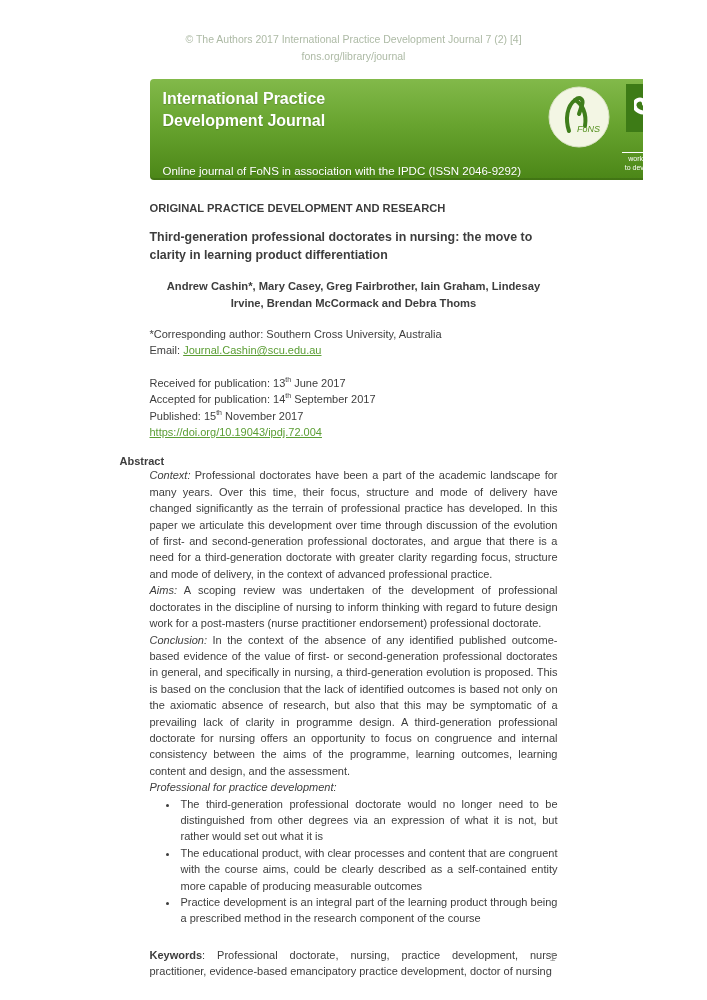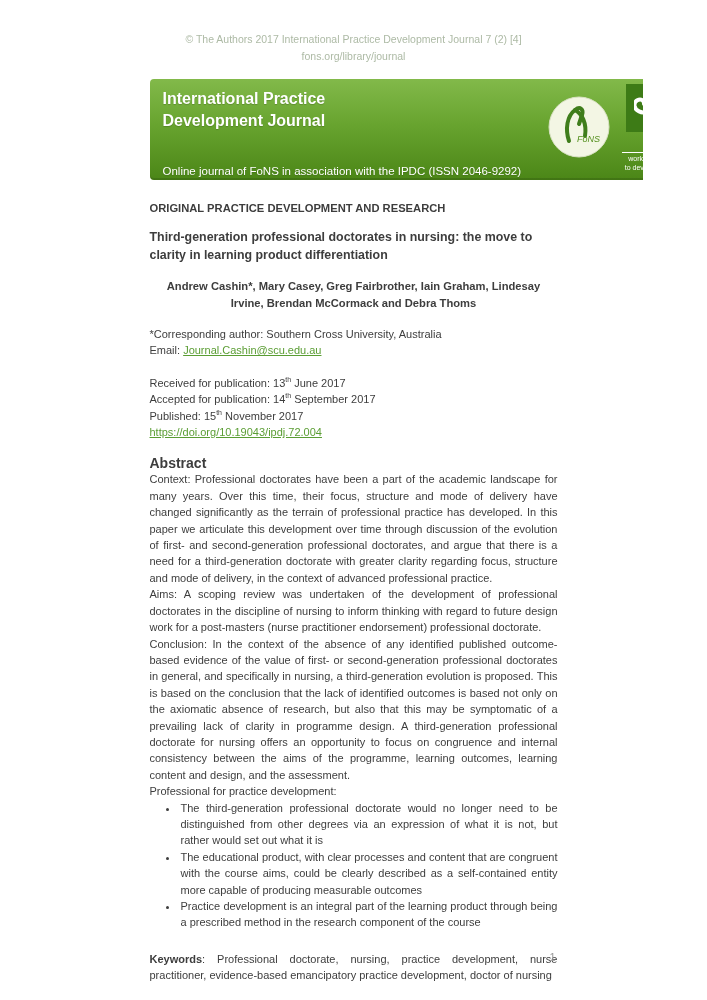--- a/index.html
+++ b/index.html
@@ -33,21 +33,21 @@
     padding:9px 0 0 13px;
     color:#ffffff;
     font-size:16px;font-weight:bold;line-height:22px;
     text-shadow:0 1px 1px rgba(0,0,0,0.18);
   }
   .banner-sub{
     position:absolute;left:13px;bottom:3px;
     color:#ffffff;font-size:11.5px;
     text-shadow:0 1px 1px rgba(0,0,0,0.15);
   }
-  .fons-logo{position:absolute;top:17px;right:77px;width:62px;height:62px;}
+  .fons-logo{position:absolute;top:7px;right:77px;width:62px;height:62px;}
   .ipdc-logo{
     position:absolute;top:5px;right:3px;width:66px;
     display:flex;flex-direction:column;align-items:flex-end;
   }
   .ipdc-square{
     width:58px;height:48px;background:#3d7b16;
     display:flex;align-items:center;justify-content:center;
   }
   .ipdc-name{
     font-family:"Liberation Serif", serif;
@@ -59,24 +59,24 @@
   .ipdc-tagline{color:#ffffff;font-size:7px;line-height:8.5px;text-align:center;}
   
   .section-label{margin:22px 85px 0;font-size:11.2px;font-weight:bold;}
   .article-title{margin:15px 85px 0;font-size:12.4px;font-weight:bold;line-height:17.5px;}
   .authors{margin:14px 85px 4px;font-size:11.2px;font-weight:bold;line-height:16.5px;text-align:center;}
   .block{margin:15px 85px 0;font-size:11px;line-height:16.4px;}
   .block p{margin:0;}
   .dates{margin-top:16px;}
   .link{color:#5a9d33;text-decoration:underline;cursor:pointer;}
   sup{font-size:7px;line-height:0;}
-  .abstract-heading{margin:15px 85px 0;font-size:14px;font-weight:bold;}
+  .abstract-heading{margin:15px 55px 0;font-size:11px;font-weight:bold;}
   .abstract-body{margin:0 85px;font-size:11px;line-height:16.4px;text-align:justify;}
   .abstract-body p{margin:0;}
-  .it{}
+  .it{font-style:italic;}
   ul.bullets{margin:0;padding:0 0 0 29px;list-style-type:disc;}
   ul.bullets li{margin:0;padding-left:2px;text-align:justify;}
   .keywords{margin:20px 85px 0;font-size:11px;line-height:16.4px;text-align:justify;}
   .page-number{position:absolute;right:87px;bottom:37px;color:#9a9a9a;font-size:11px;}
 </style>
 </head>
 <body>
 
 <div class="page">
 

